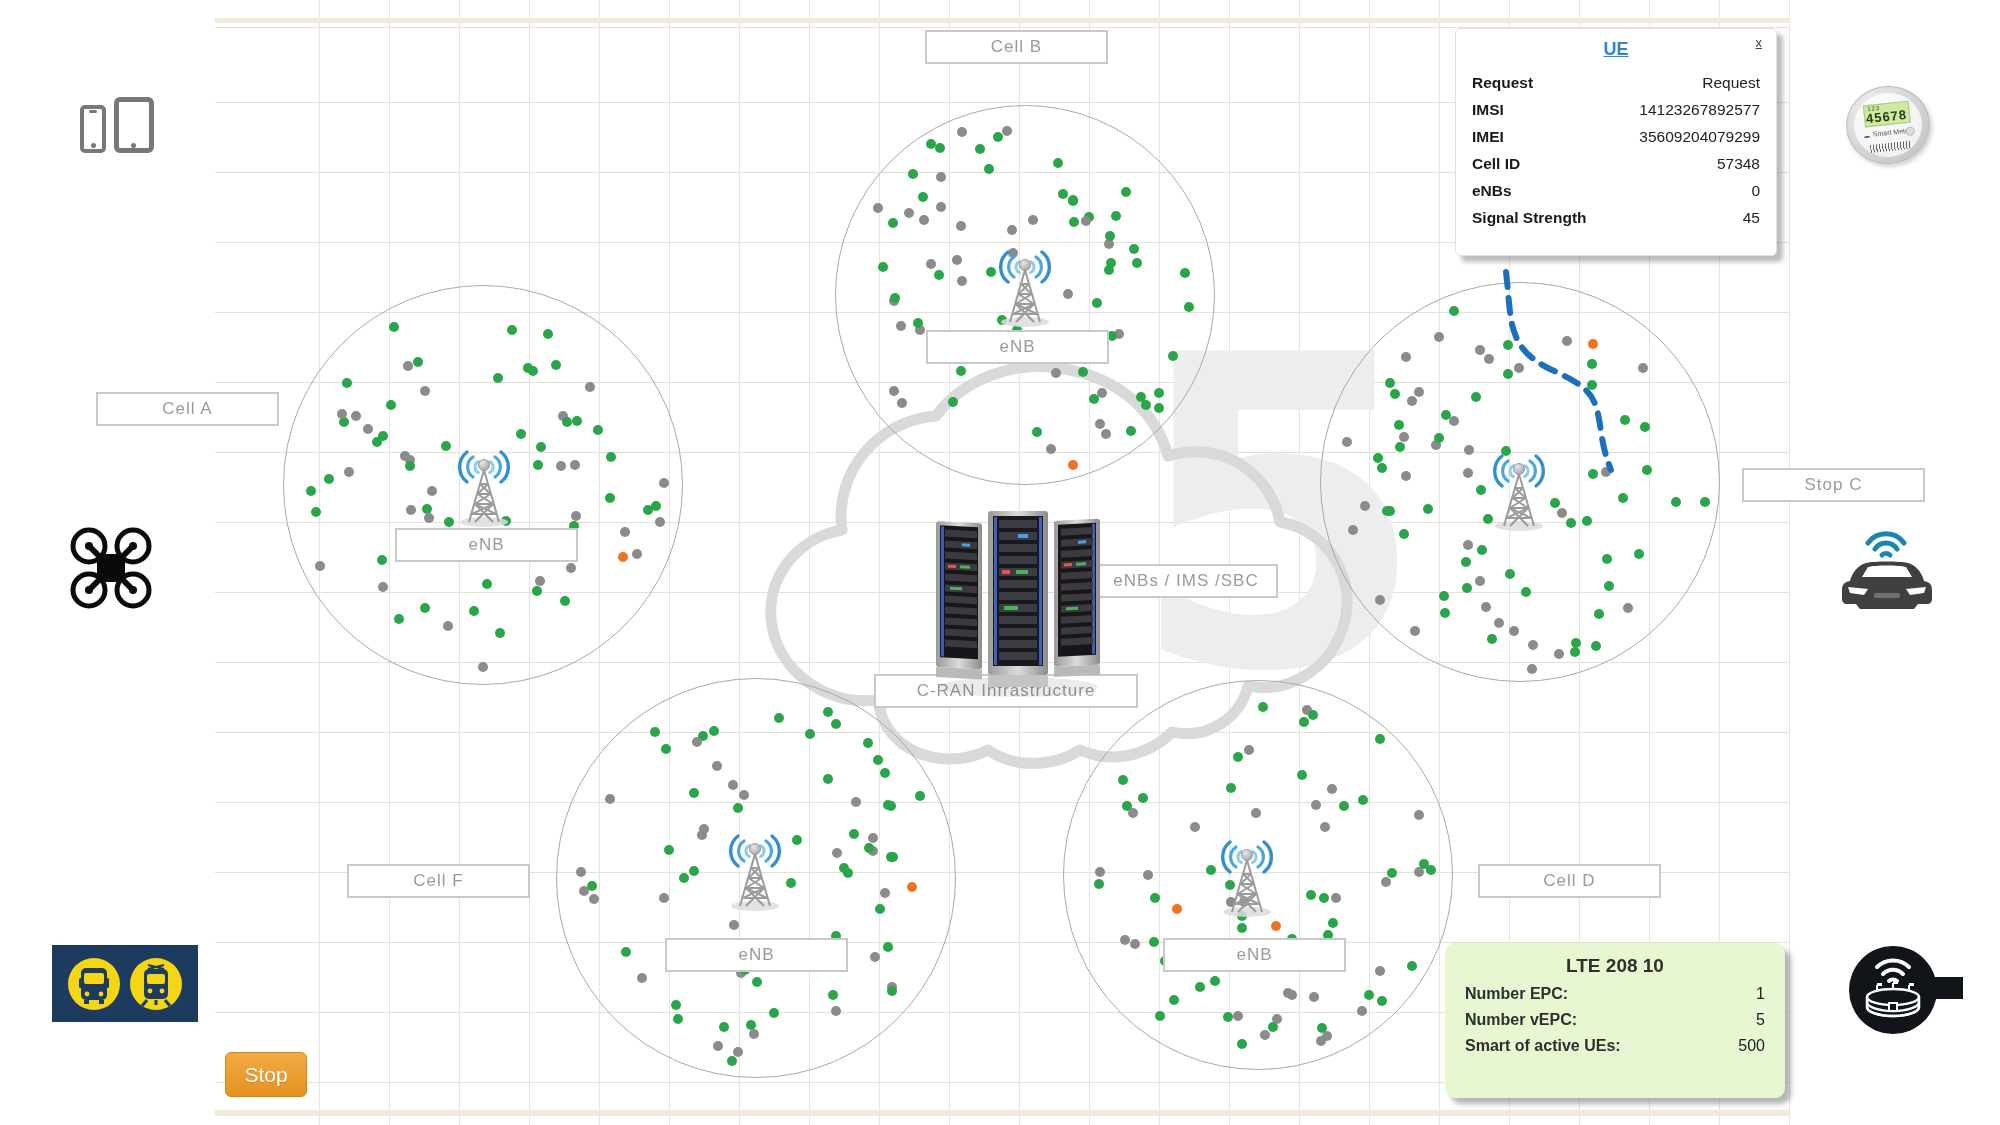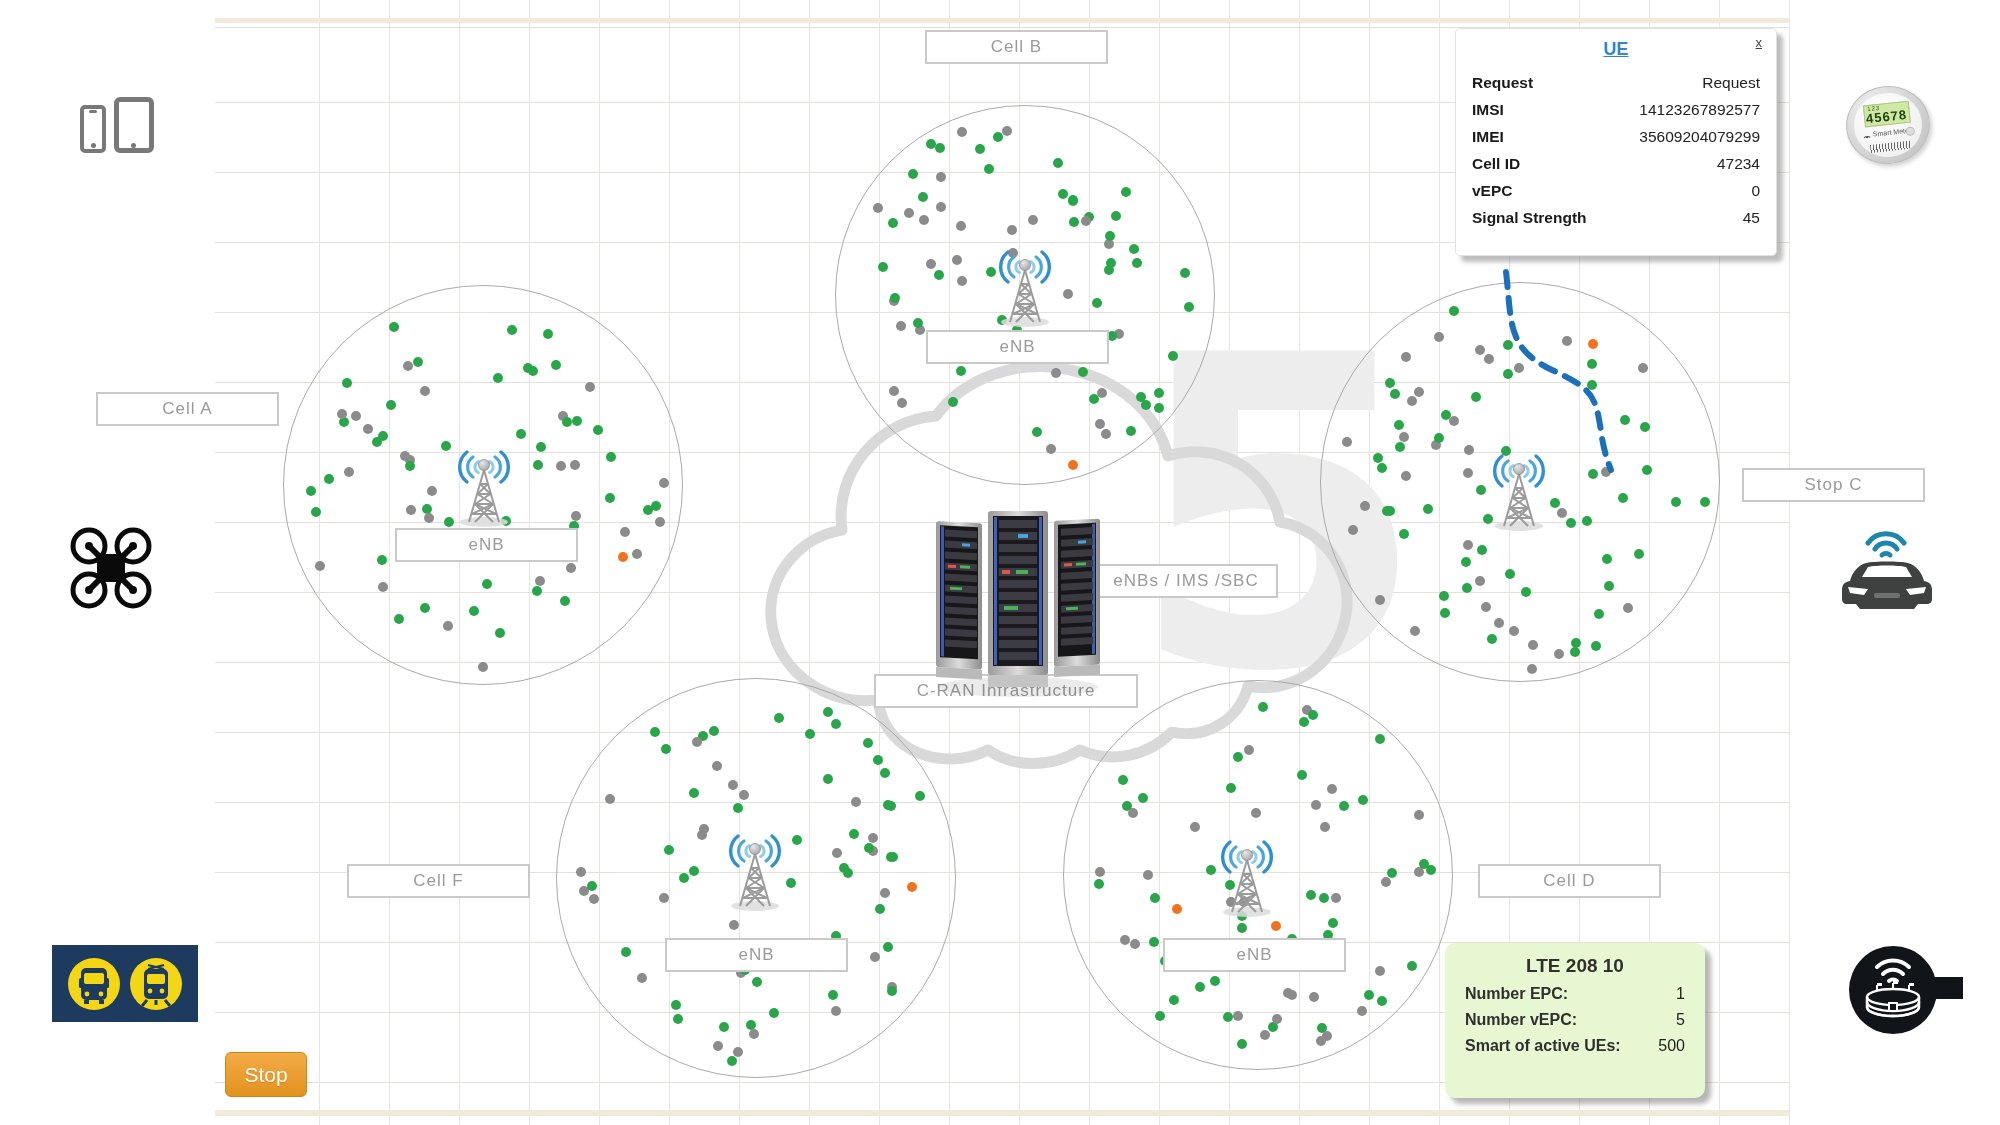--- a/index.html
+++ b/index.html
@@ -45,21 +45,21 @@
   }
   #ue-panel .panel-head { position:relative; text-align:center; height:26px; }
   #ue-panel .panel-title { color:#2e86d1; font-weight:bold; font-size:18px; text-decoration:underline; cursor:pointer; }
   #ue-panel .close-x { position:absolute; right:-2px; top:-4px; font-size:13px; color:#444; text-decoration:underline; cursor:pointer; }
   .kv-row { display:flex; justify-content:space-between; font-size:15.5px; color:#1a1a1a; margin-top:9px; }
   .kv-row .k { font-weight:bold; }
   .kv-row .v { font-weight:normal; color:#222; }
 
   
   #lte-panel {
-    position:absolute; left:1445px; top:943px; width:260px; height:155px;
+    position:absolute; left:1445px; top:943px; width:340px; height:155px;
     background:#e7f7d2; border-radius:10px; box-shadow:6px 6px 5px rgba(110,110,110,0.5);
     z-index:20; padding:12px 20px;
   }
   #lte-panel .panel-title { text-align:center; font-weight:bold; font-size:19px; color:#30302f; margin-bottom:6px; }
   #lte-panel .kv-row { font-size:16px; color:#2f2f2f; margin-top:8px; }
 
   
   #stop-button {
     position:absolute; left:225px; top:1052px; width:82px; height:45px;
     background:linear-gradient(#f3ab45, #e3921e); border:1px solid #cf851a; border-radius:6px;
@@ -787,24 +787,24 @@
     <div class="kv-row">
       <span class="k">IMSI</span>
       <span class="v">14123267892577</span>
     </div>
     <div class="kv-row">
       <span class="k">IMEI</span>
       <span class="v">35609204079299</span>
     </div>
     <div class="kv-row">
       <span class="k">Cell ID</span>
-      <span class="v">47234</span>
+      <span class="v">57348</span>
     </div>
     <div class="kv-row">
-      <span class="k">vEPC</span>
+      <span class="k">eNBs</span>
       <span class="v">0</span>
     </div>
     <div class="kv-row">
       <span class="k">Signal Strength</span>
       <span class="v">45</span>
     </div>
   </div>
 
   <div id="lte-panel">
     <div class="panel-title">LTE 208 10</div>

